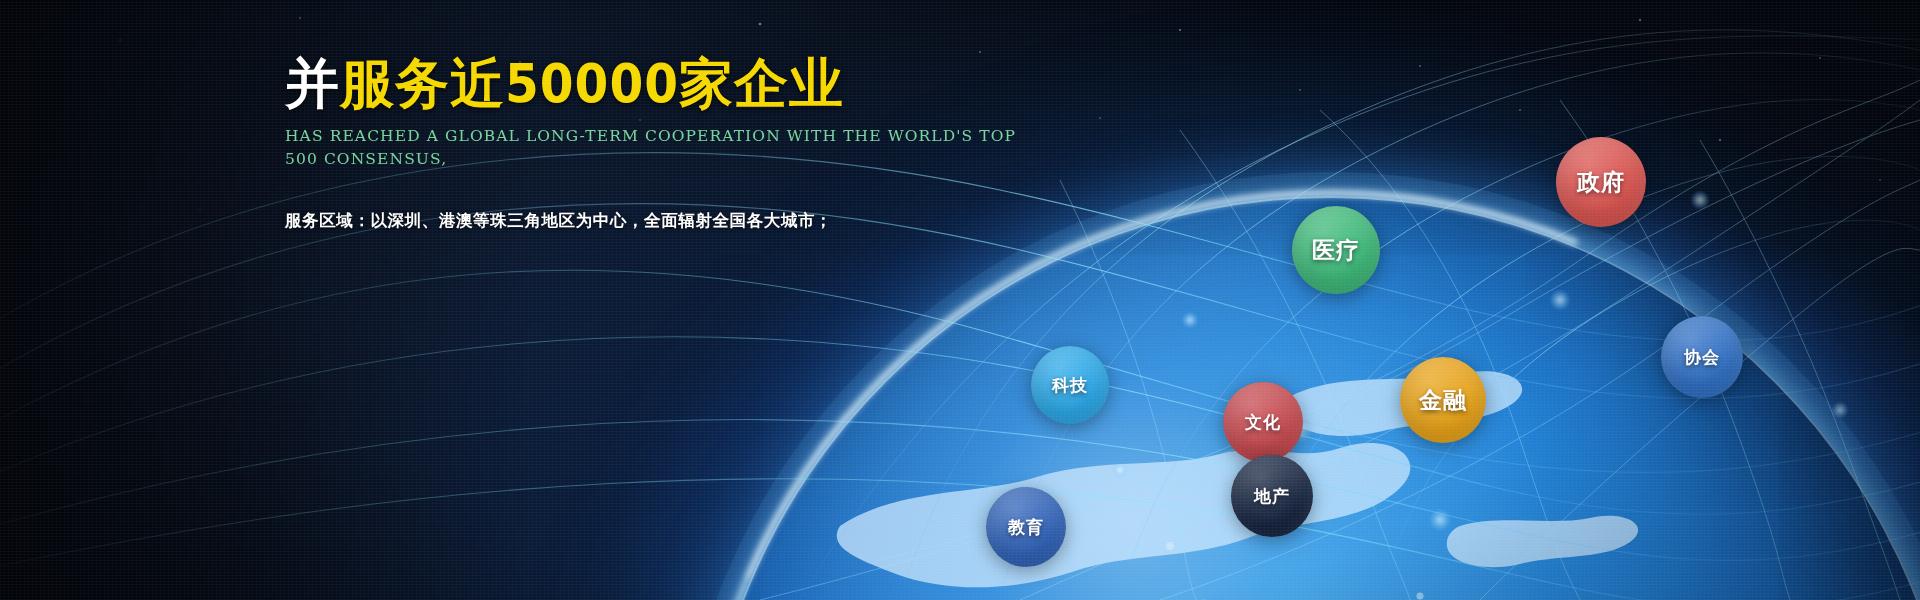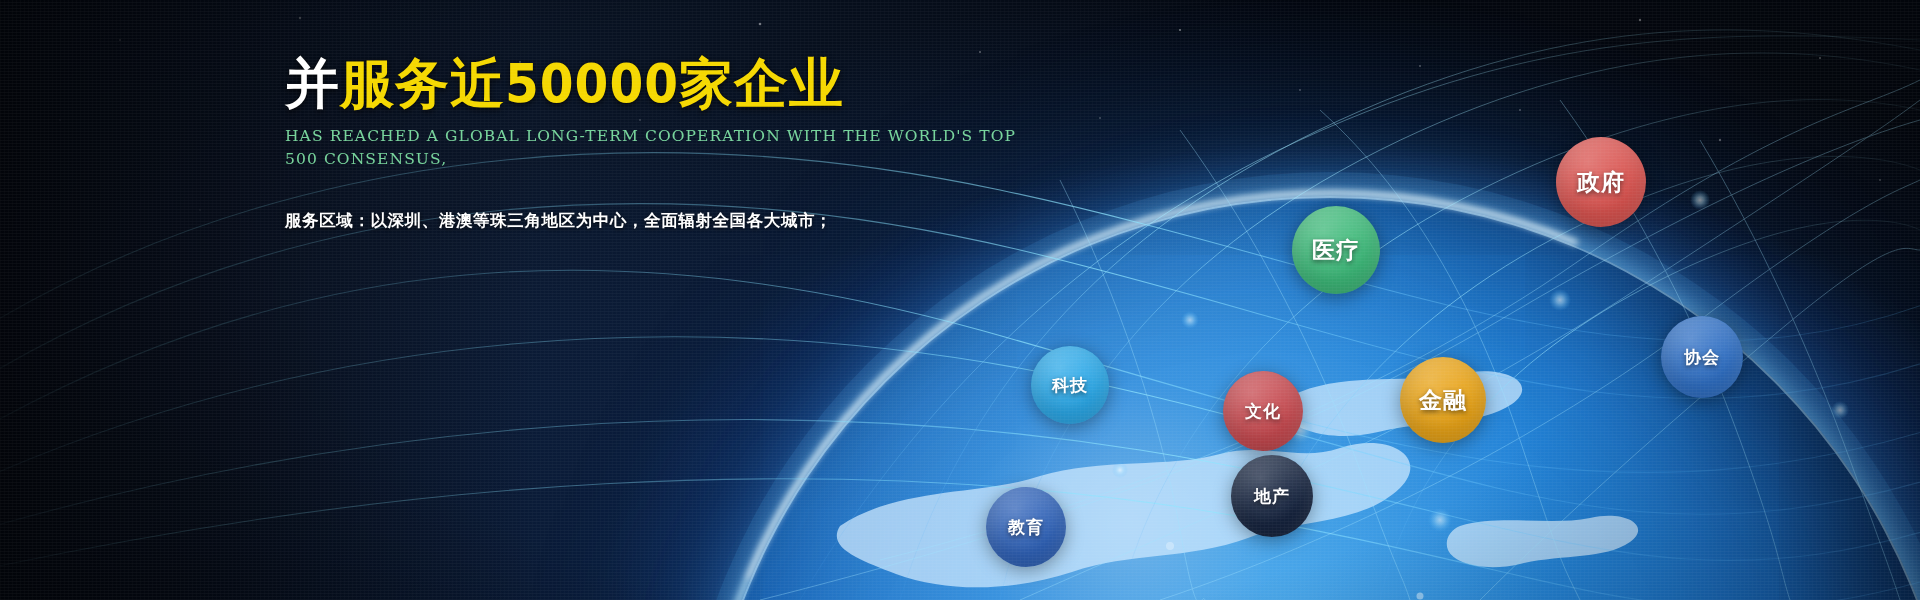--- a/index.html
+++ b/index.html
@@ -284,21 +284,21 @@
       </div>
       <div class="badge md" style="left: 1292px; top: 206px; width: 88px; height: 88px; background: radial-gradient(circle at 36% 28%, rgba(255, 255, 255, 0.22), rgba(255, 255, 255, 0) 60%), rgb(60, 184, 120);">
         <span>医疗</span>
       </div>
       <div class="badge md" style="left: 1400px; top: 357px; width: 86px; height: 86px; background: radial-gradient(circle at 36% 28%, rgba(255, 255, 255, 0.22), rgba(255, 255, 255, 0) 60%), rgb(232, 163, 23);">
         <span>金融</span>
       </div>
       <div class="badge sm" style="left: 1661px; top: 316px; width: 82px; height: 82px; background: radial-gradient(circle at 36% 28%, rgba(255, 255, 255, 0.22), rgba(255, 255, 255, 0) 60%), rgb(47, 111, 196);">
         <span>协会</span>
       </div>
-      <div class="badge sm" style="left: 1223px; top: 371px; width: 80px; height: 80px; background: radial-gradient(circle at 36% 28%, rgba(255, 255, 255, 0.22), rgba(255, 255, 255, 0) 60%), rgb(198, 73, 79);">
+      <div class="badge sm" style="left: 1223px; top: 382px; width: 80px; height: 80px; background: radial-gradient(circle at 36% 28%, rgba(255, 255, 255, 0.22), rgba(255, 255, 255, 0) 60%), rgb(198, 73, 79);">
         <span>文化</span>
       </div>
       <div class="badge sm" style="left: 1031px; top: 346px; width: 78px; height: 78px; background: radial-gradient(circle at 36% 28%, rgba(255, 255, 255, 0.22), rgba(255, 255, 255, 0) 60%), rgb(42, 168, 232);">
         <span>科技</span>
       </div>
       <div class="badge sm" style="left: 1231px; top: 455px; width: 82px; height: 82px; background: radial-gradient(circle at 36% 28%, rgba(255, 255, 255, 0.22), rgba(255, 255, 255, 0) 60%), rgb(22, 36, 63);">
         <span>地产</span>
       </div>
       <div class="badge sm" style="left: 986px; top: 487px; width: 80px; height: 80px; background: radial-gradient(circle at 36% 28%, rgba(255, 255, 255, 0.22), rgba(255, 255, 255, 0) 60%), rgb(47, 98, 184);">
         <span>教育</span>

